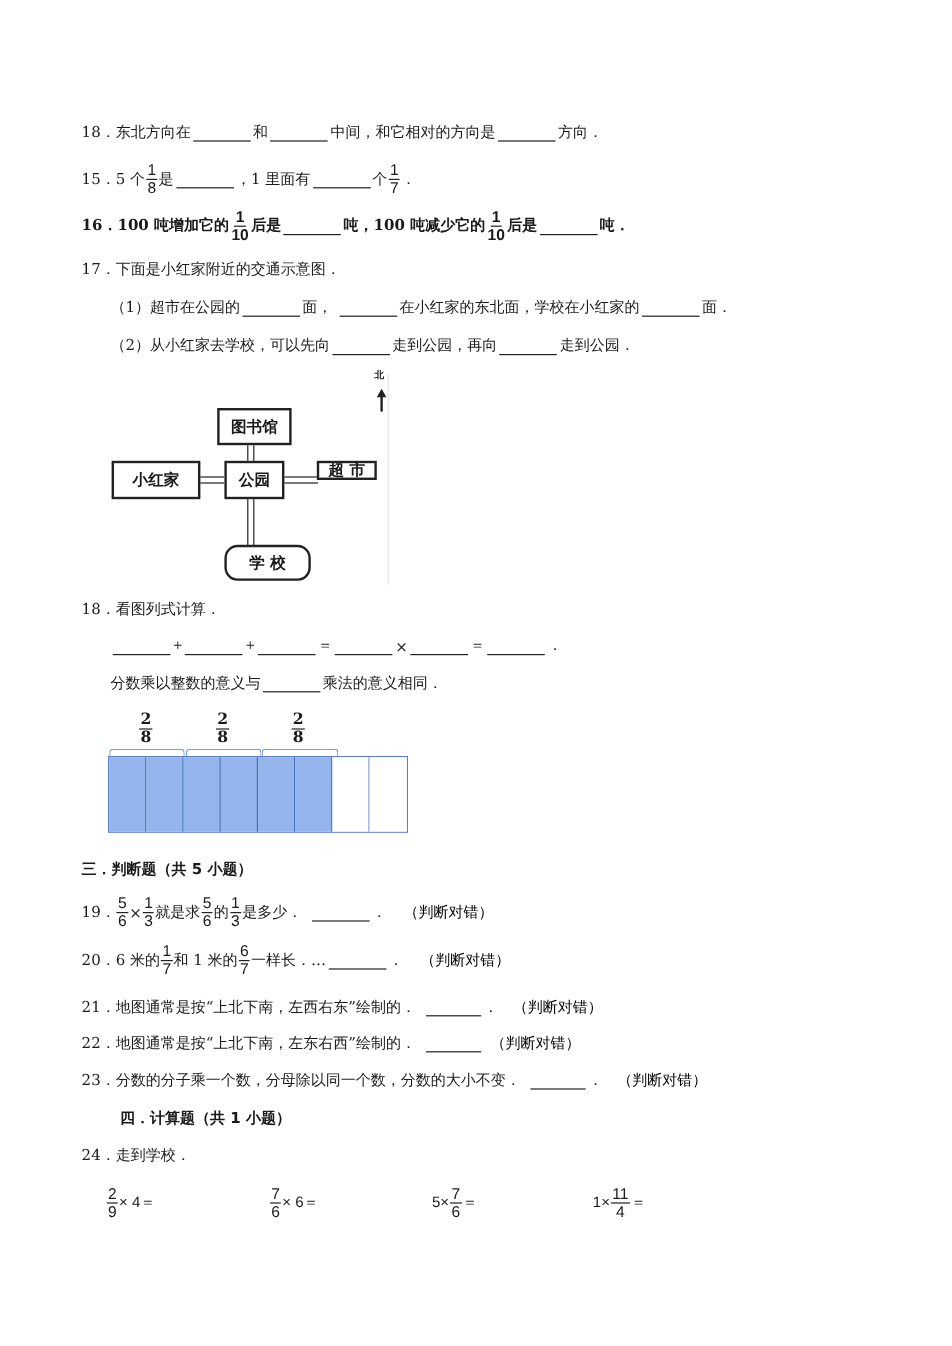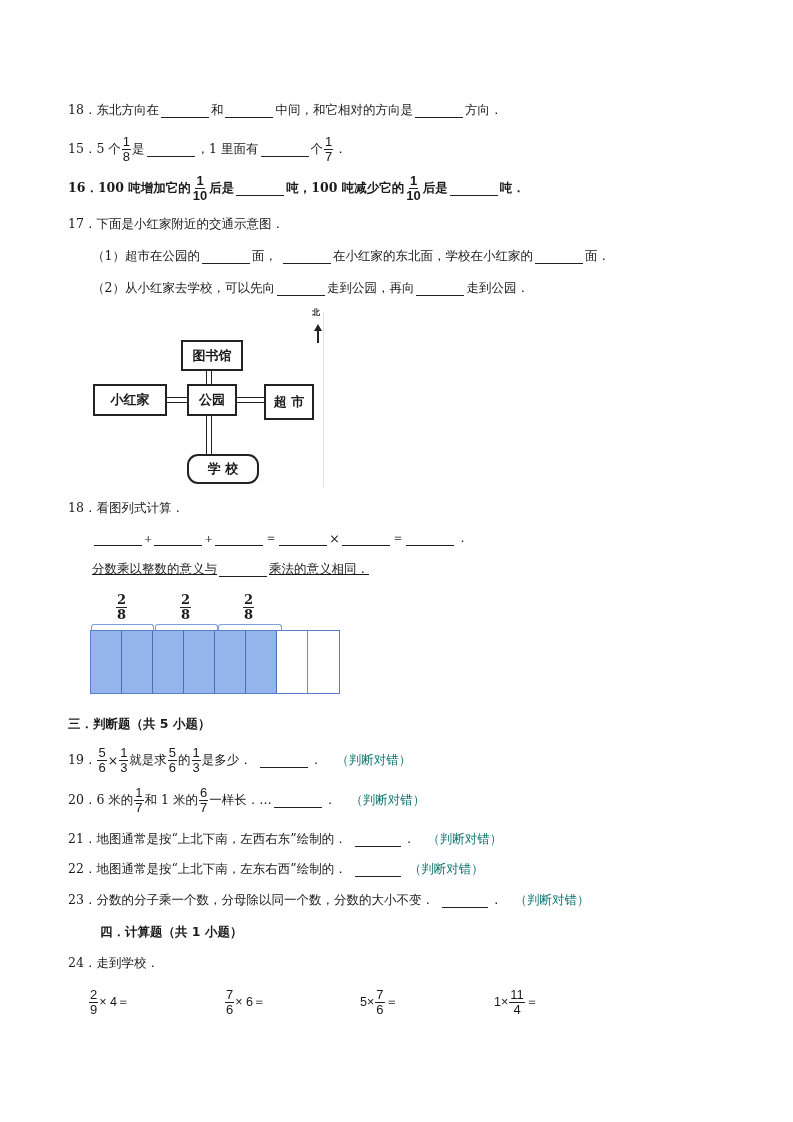--- a/index.html
+++ b/index.html
@@ -9,21 +9,21 @@
     color: #1a1a1a; font-size: 12.5px;
   }
   .line { position: absolute; left: 68px; white-space: nowrap; display: flex; align-items: center; height: 26px; }
   .indent { left: 92px; }
   .blank { display: inline-block; border-bottom: 1px solid #222; height: 14px; margin: 0 2px; vertical-align: bottom; }
   .w48 { width: 48px; } .w46 { width: 46px; }
   .frac { display: inline-flex; flex-direction: column; align-items: center; margin: 0 1px; font-family: "Liberation Sans", "DejaVu Sans", sans-serif; font-size: 13px; line-height: 14px; vertical-align: middle; }
   .frac .num { padding: 0 1px; border-bottom: 1px solid #222; }
   .frac .den { padding: 0 1px; }
   .section { font-weight: bold; font-family: "DejaVu Sans", "Liberation Sans", sans-serif; font-size: 12.5px; }
-  .gray { color: #0f766e; }
+  .gray { color: #000000; }
 
   
   .box { position: absolute; border: 2px solid #222; background: #fff; display: flex; align-items: center; justify-content: center; font-family: "DejaVu Sans", sans-serif; font-size: 13px; font-weight: bold; box-sizing: border-box; }
   .road-v { position: absolute; width: 4px; border-left: 1.5px solid #222; border-right: 1.5px solid #222; }
   .road-h { position: absolute; height: 4px; border-top: 1.5px solid #222; border-bottom: 1.5px solid #222; }
   .vline { position: absolute; width: 1px; background: #e3e3e3; }
 
   
   .bar { position: absolute; left: 90px; top: 630px; display: flex; border: 1px solid #5a7fc9; }
   .cell { width: 31px; height: 62px; border-right: 1px solid #4a6fb9; box-sizing: border-box; }
@@ -115,21 +115,21 @@
   </svg>
 
   <div class="road-v" style="left:206px;top:354px;height:31px;"></div>
   <div class="road-v" style="left:206px;top:415px;height:40px;"></div>
   <div class="road-h" style="left:149px;top:397px;width:38px;"></div>
   <div class="road-h" style="left:236px;top:397px;width:29px;"></div>
 
   <div class="box" style="left:181px;top:324px;width:62px;height:31px;margin-top:16px;">图书馆</div>
   <div class="box" style="left:93px;top:384px;width:74px;height:32px;">小红家</div>
   <div class="box" style="left:187px;top:384px;width:50px;height:32px;">公园</div>
-  <div class="box" style="left:264px;top:384px;width:50px;height:36px;">超 市</div>
+  <div class="box" style="left:264px;top:384px;width:50px;height:16px;">超 市</div>
   <div class="box" style="left:187px;top:454px;width:72px;height:30px;border-radius:11px;">学 校</div>
 </div>
 
 <div class="line" style="top:495px;">
   <span>18．</span>
   <span>看图列式计算．</span>
 </div>
 <div class="line indent" style="top:525px;">
   <span class="blank w48"></span>
   <span style="font-size:10px;">+</span>
@@ -137,21 +137,21 @@
   <span style="font-size:10px;">+</span>
   <span class="blank w48"></span>
   <span>＝</span>
   <span class="blank w48"></span>
   <span>×</span>
   <span class="blank w48"></span>
   <span>＝</span>
   <span class="blank w48"></span>
   <span>．</span>
 </div>
-<div class="line indent" style="top:556px;text-decoration:underline;">
+<div class="line indent" style="top:556px;">
   <span>分数乘以整数的意义与</span>
   <span class="blank w48"></span>
   <span>乘法的意义相同．</span>
 </div>
 
 <div>
   <span class="frac blabel" style="left:115px;font-family:'DejaVu Serif',serif;font-weight:bold;">
       <span class="num">2</span>
       <span class="den">8</span>
     </span>

